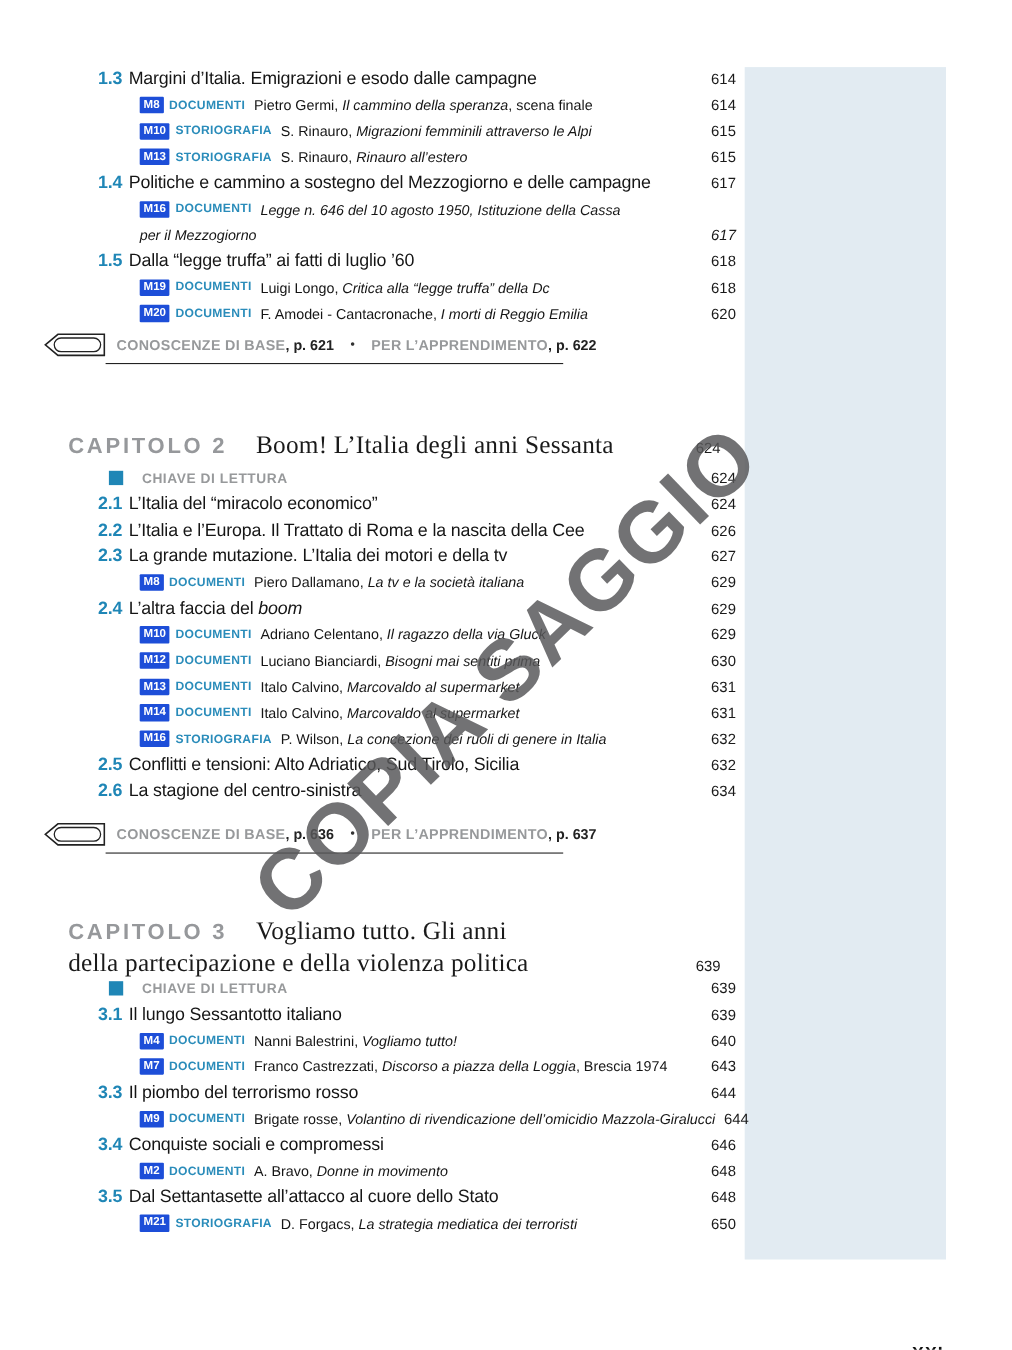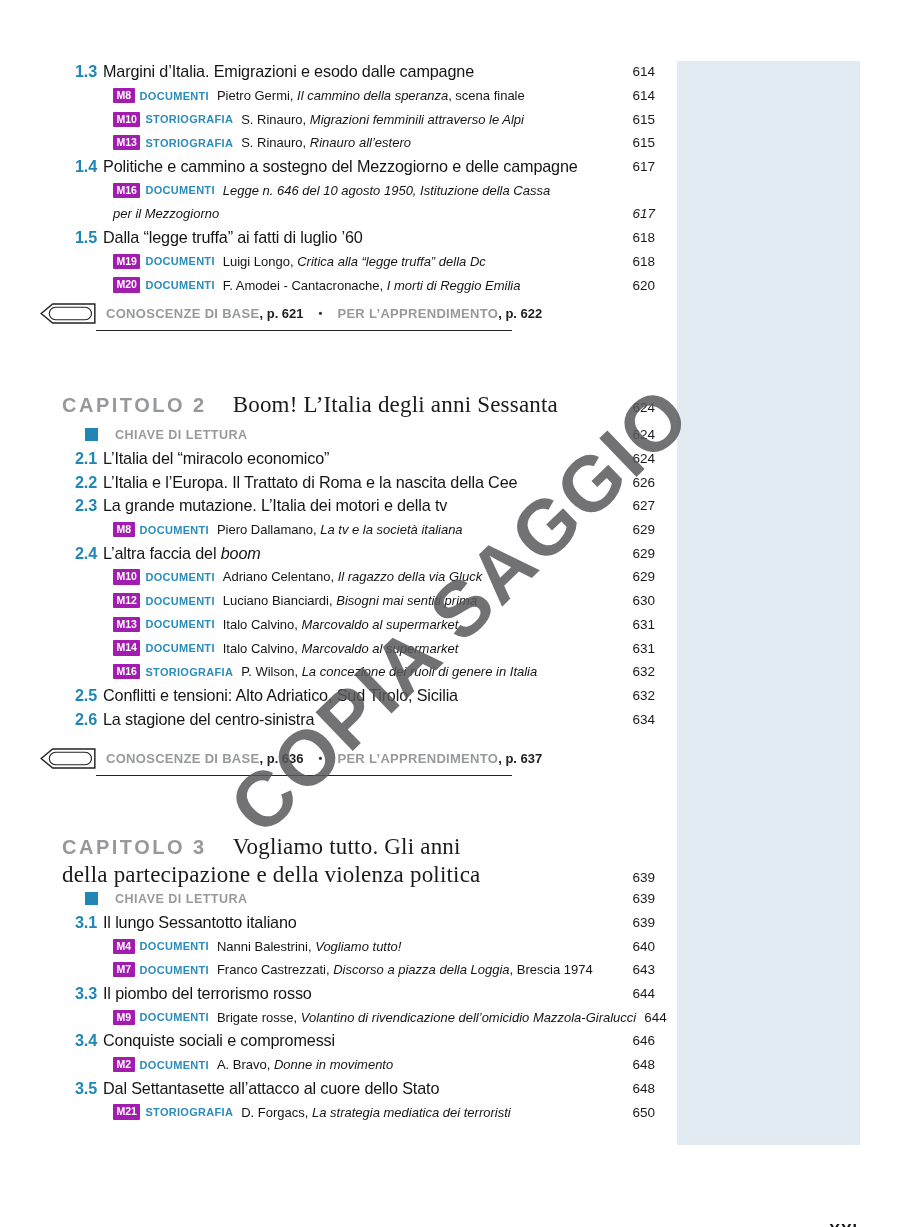--- a/index.html
+++ b/index.html
@@ -5,31 +5,31 @@
   html,body { margin:0; padding:0; }
   body {
     width:920px; height:1227px; position:relative; background:#ffffff;
     font-family:"Liberation Sans", sans-serif; color:#151515; overflow:hidden;
   }
   .sidebar {
     position:absolute; left:677px; top:61px; width:183px; height:1084px;
     background:#e2ebf2;
   }
   
-  .entries { position:absolute; left:62px; width:593px; }
+  .entries { position:absolute; left:76px; width:593px; }
   #ch1-entries { top:60px; }
   #ch2-entries { top:423px; }
   #ch3-entries { top:887px; }
   .row { display:flex; align-items:center; height:23.7px; white-space:nowrap; }
   .row-section { font-size:16.2px; letter-spacing:-0.15px; padding-left:13px; }
   .num { color:#1f86b6; font-weight:bold; min-width:28px; flex:none; }
   .sec-title i { font-style:italic; }
   .row-module { padding-left:51px; font-size:13px; }
   .badge {
-    background:#a21caf; color:#fff; font-weight:bold; font-size:10.5px;
+    background:#1d4ed8; color:#fff; font-weight:bold; font-size:10.5px;
     padding:1px 3.5px; margin-right:5px; border-radius:1px; flex:none; line-height:1.25;
   }
   .cat { color:#2a8cba; font-weight:bold; font-size:11px; letter-spacing:0.3px; margin-right:8px; flex:none; }
   .desc { font-size:13px; }
   .desc i { font-style:italic; }
   .row-cont { padding-left:51px; font-size:13px; font-style:italic; }
   .row-chiave { padding-left:23px; }
   .sq { width:13px; height:13px; background:#1f86b6; margin-right:17px; flex:none; }
   .chiave-label { color:#97999b; font-weight:bold; font-size:12.5px; letter-spacing:0.5px; }
   .page { margin-left:auto; font-size:13.5px; color:#1a1a1a; flex:none; padding-left:8px; font-weight:normal; letter-spacing:0; }

